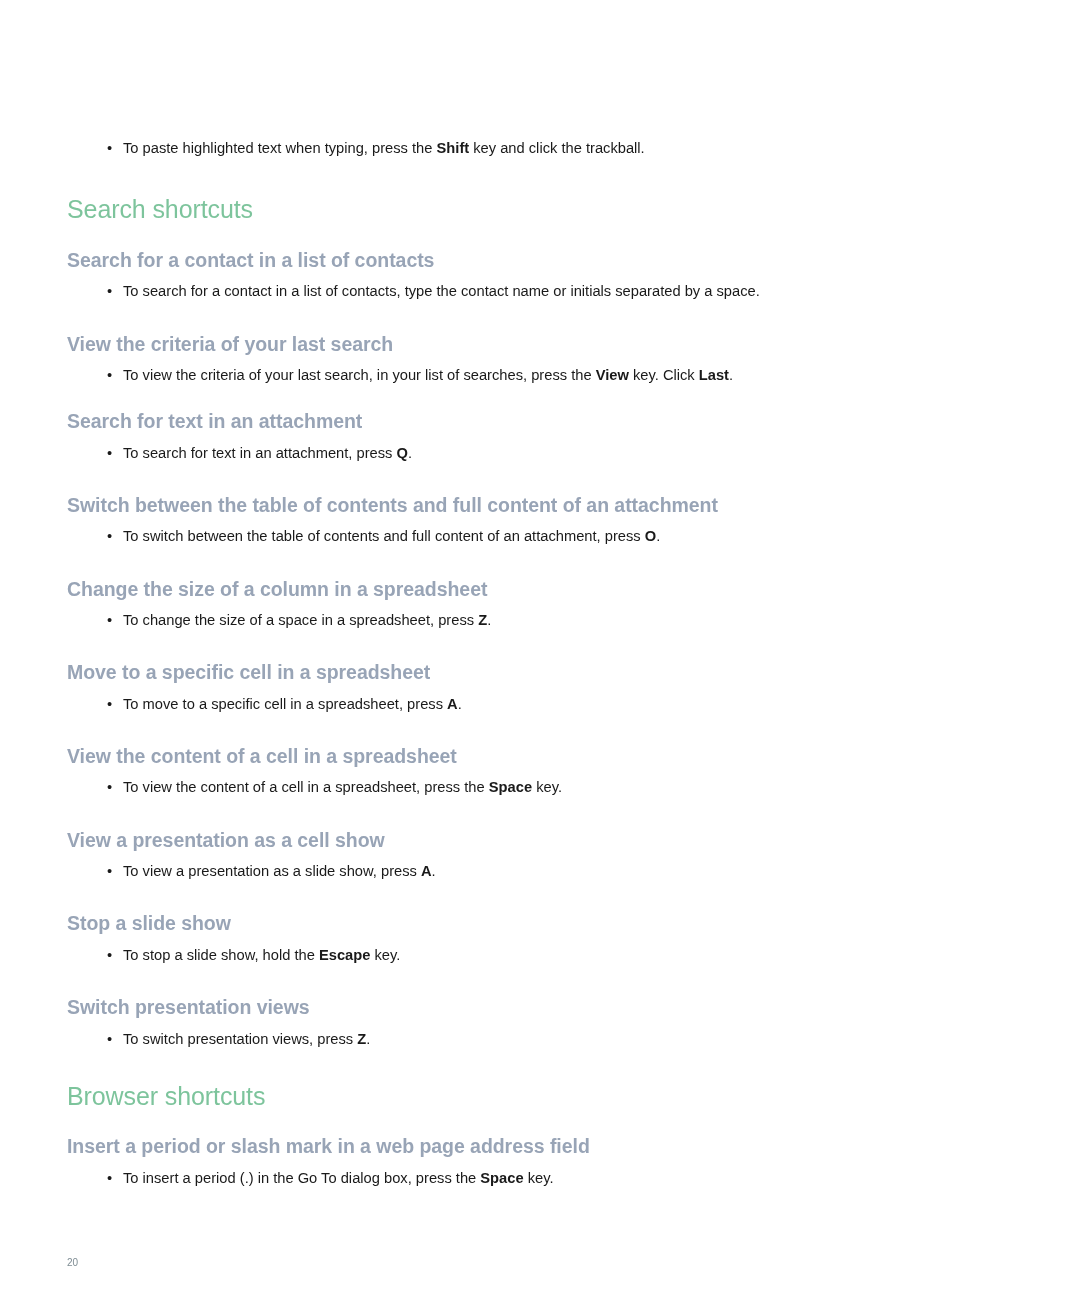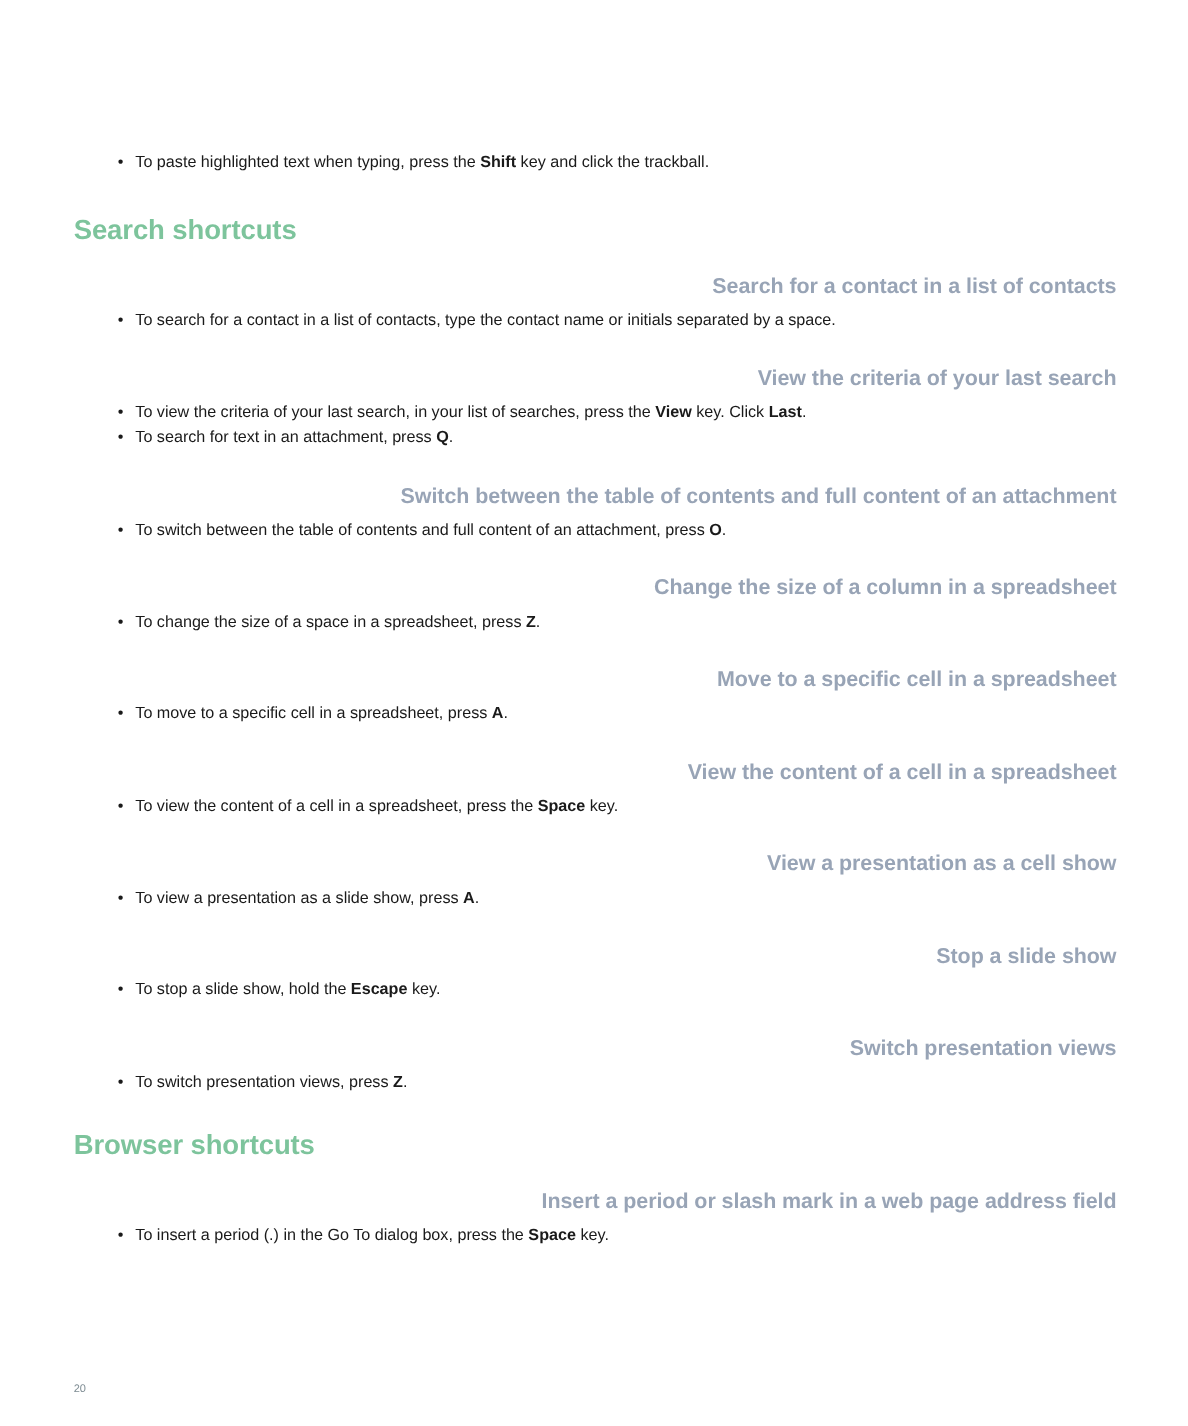--- a/index.html
+++ b/index.html
@@ -33,40 +33,39 @@
   }
 
   
   .lead-block {
     margin: 0 0 24px 0;
   }
 
   
   .h1 {
     font-size: 25px;
-    font-weight: bold;
+    font-weight: normal;
     color: #7dc49c;
     letter-spacing: -0.1px;
     line-height: 1.18;
     margin: 0;
     padding: 0;
   }
   .h1-wrap { margin-top: 32px; margin-bottom: 24px; }
   .h1-wrap.first { margin-top: 36px; }
 
   
   .h2 {
     font-size: 19.5px;
     font-weight: bold;
     color: #98a4b6;
     letter-spacing: -0.05px;
     line-height: 1.2;
     margin: 0;
     padding: 0;
-    text-align: right;
   }
   .h2-wrap { margin-top: 30px; margin-bottom: 9px; }
   .h2-wrap.tight { margin-top: 24px; }
 
   
   .bullets {
     list-style: none;
     margin: 0;
     padding: 0;
   }
@@ -141,20 +140,23 @@
           <li>
             <span class="dot">•</span><span>To view the criteria of your last search, in your list of searches, press the </span><b>View</b><span> key. Click </span><b>Last</b><span>.</span>
           </li>
         </ul>
       </div>
     </div>
 
     <div class="section">
 
       <div class="subsection">
+        <div class="h2-wrap tight">
+          <h2 class="h2">Search for text in an attachment</h2>
+        </div>
         <ul class="bullets">
           <li>
             <span class="dot">•</span><span>To search for text in an attachment, press </span><b>Q</b><span>.</span>
           </li>
         </ul>
       </div>
 
       <div class="subsection">
         <div class="h2-wrap">
           <h2 class="h2">Switch between the table of contents and full content of an attachment</h2>

